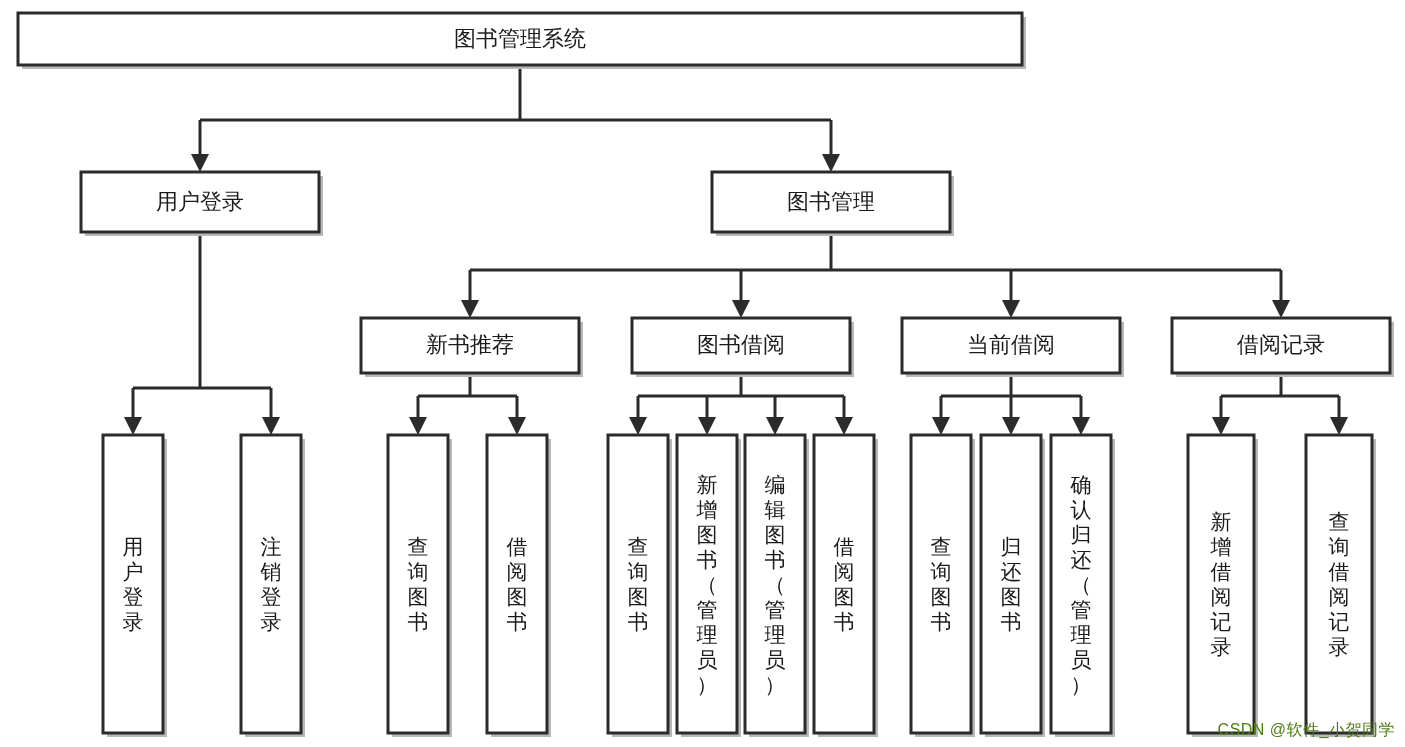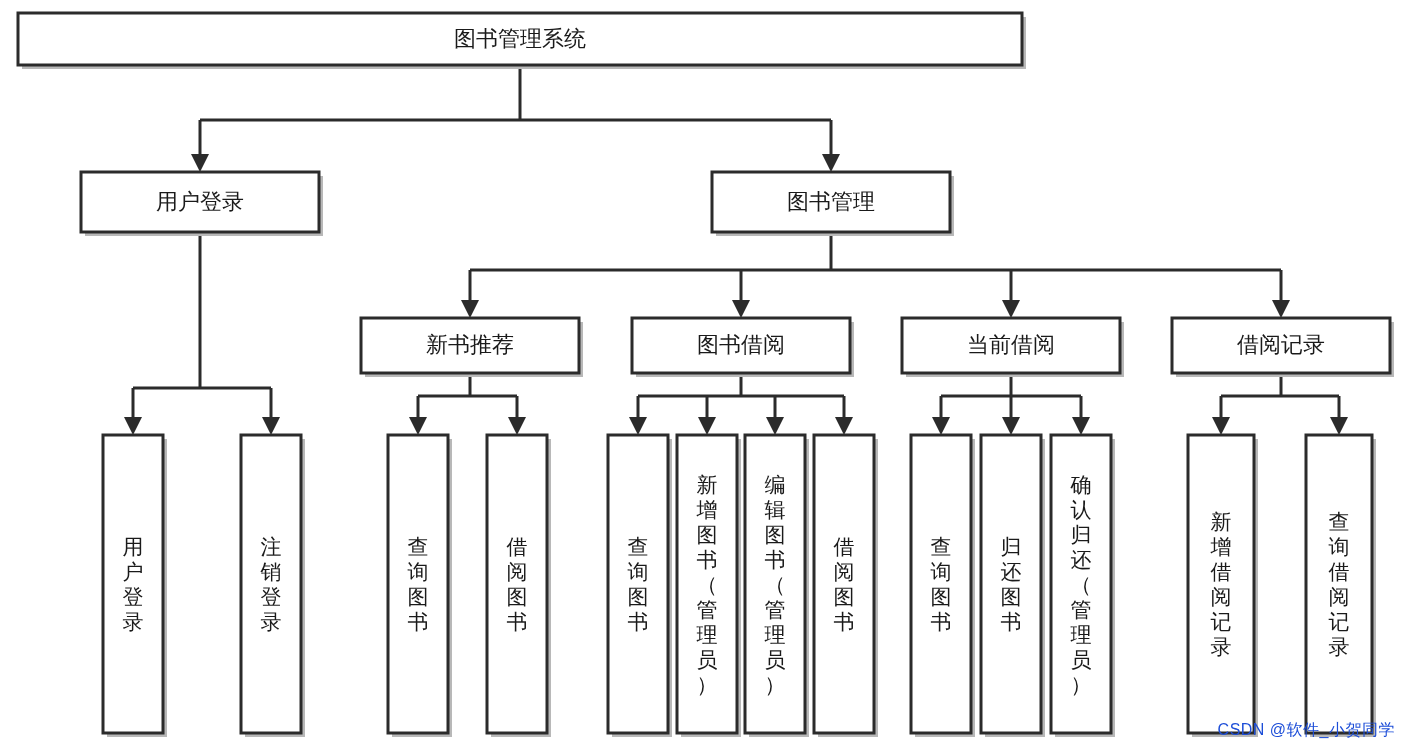--- a/index.html
+++ b/index.html
@@ -59,21 +59,21 @@
     font-size: 21px;
     fill: #1a1a1a;
     text-anchor: middle;
   }
   .watermark {
     position: absolute;
     right: 10px;
     bottom: 6px;
     font-family: "Liberation Sans", "DejaVu Sans", sans-serif;
     font-size: 16px;
-    color: #1d4ed8;
+    color: #4d7c0f;
     white-space: nowrap;
     letter-spacing: 0.5px;
     user-select: none;
   }
 </style>
 </head>
 <body>
 
 <div id="diagram-root">
 

